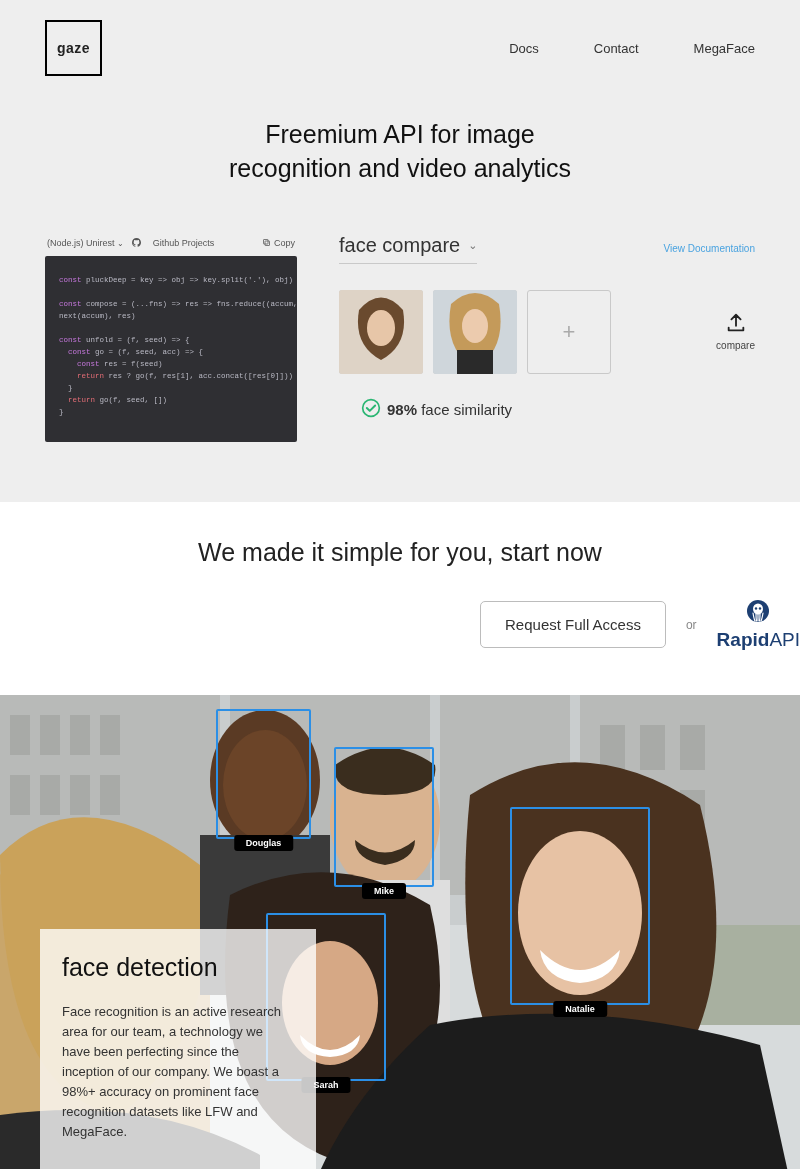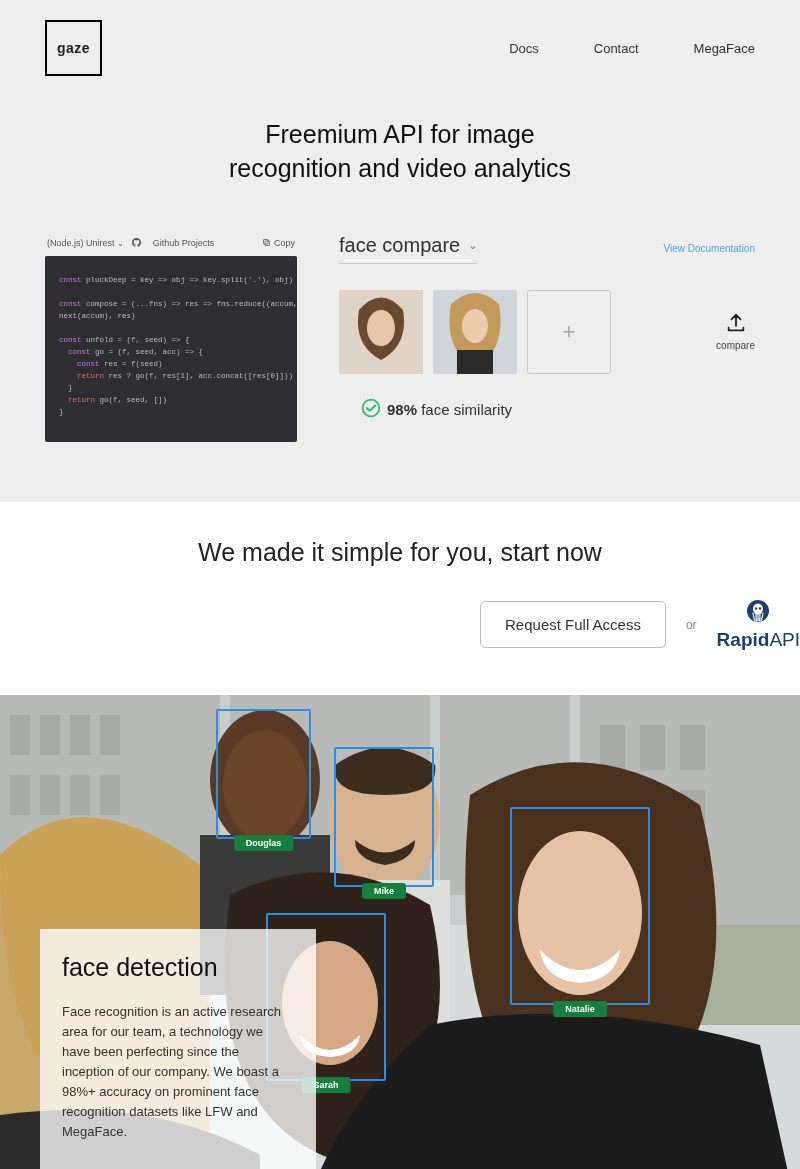--- a/index.html
+++ b/index.html
@@ -52,21 +52,21 @@
   .rapid { display: flex; align-items: center; gap: 6px; font-size: 19px; font-weight: 700; color: #1d3f72; cursor: pointer; flex-direction: column; }
   .rapid .api { font-weight: 400; }
   .rapid-logo { width: 24px; height: 24px; }
   
   
   .photo-hero { position: relative; width: 800px; height: 532px; overflow: hidden; }
   .photo-hero .bg { position: absolute; inset: 0; }
   .photo-hero svg.bg { width: 100%; height: 100%; }
   
   .face-box { position: absolute; border: 2px solid #2b8fe6; border-radius: 2px; }
-  .face-label { position: absolute; left: 50%; transform: translateX(-50%); bottom: -14px; background: #15803d; color: #fff; font-size: 9px; font-weight: 700; padding: 3px 12px; border-radius: 3px; white-space: nowrap; }
+  .face-label { position: absolute; left: 50%; transform: translateX(-50%); bottom: -14px; background: #000000; color: #fff; font-size: 9px; font-weight: 700; padding: 3px 12px; border-radius: 3px; white-space: nowrap; }
   
   .info-card { position: absolute; left: 40px; top: 234px; width: 276px; background: rgba(255,255,255,0.78); padding: 24px 22px 28px; }
   .info-card h3 { font-weight: 300; font-size: 25px; color: #111; margin-bottom: 16px; }
   .info-card p { font-size: 13px; line-height: 1.55; color: #333; margin-top: 20px; }
 </style>
 </head>
 <body>
 
 <section class="hero">
   <div class="nav">

